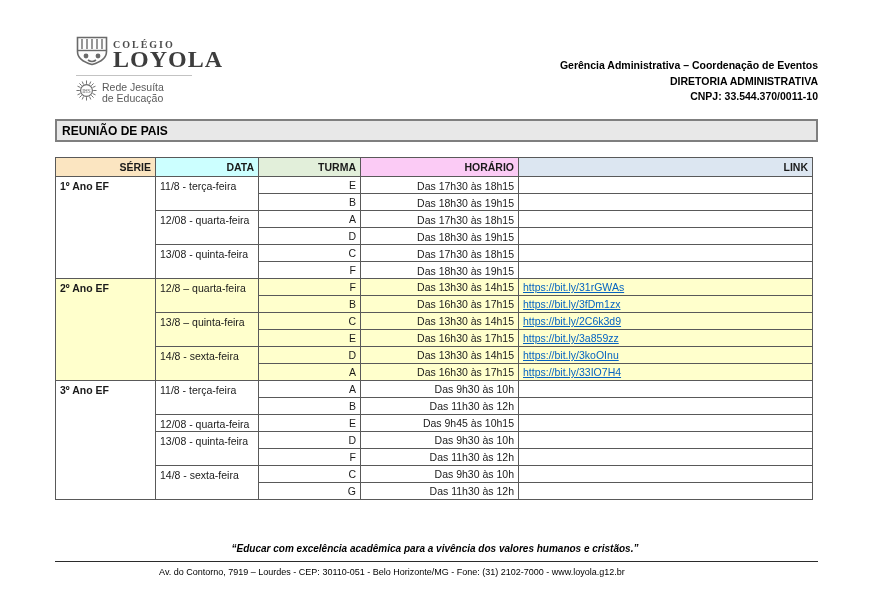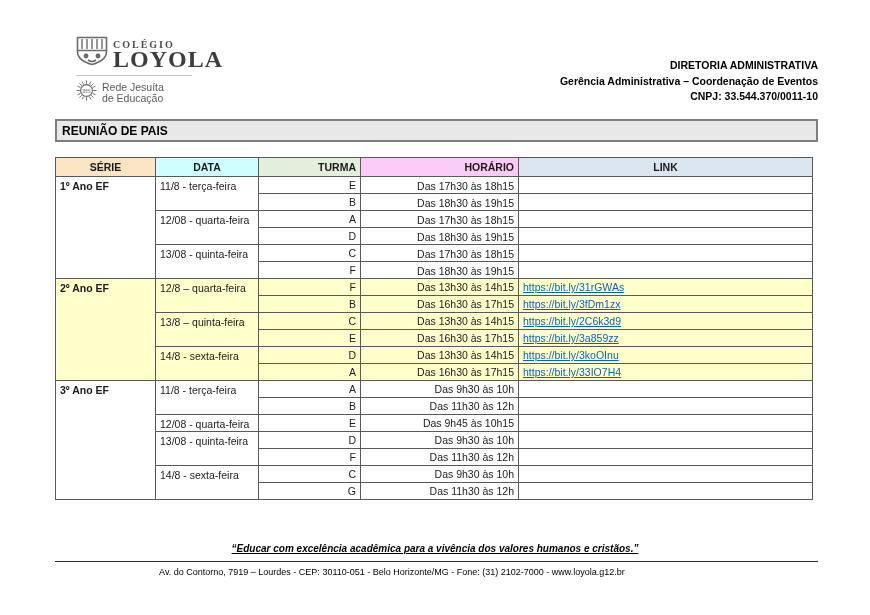--- a/index.html
+++ b/index.html
@@ -26,36 +26,36 @@
   .title-bar { position: absolute; left: 55px; top: 119px; width: 763px; height: 23px;
                background: #e8e8e8; border: 2px solid #7f7f7f; display: flex; align-items: center;
                padding-left: 5px; font-size: 12px; font-weight: bold; color: #000; }
 
   
   .table-wrap { position: absolute; left: 55px; top: 157px; }
   table { border-collapse: collapse; table-layout: fixed; width: 757px; font-size: 10.5px; }
   th, td { border: 1px solid #595959; padding: 0 4px; height: 17px; line-height: 12px;
            overflow: hidden; white-space: nowrap; }
   table { border: 1.5px solid #3f3f3f; }
-  thead th { height: 19px; font-weight: bold; text-align: center; }
+  thead th { height: 19px; font-weight: bold; text-align: right; }
   th.c, td.c { text-align: right; }
   .th-serie   { background: var(--serie-bg); }
   .th-data    { background: var(--data-bg); }
   .th-turma   { background: var(--turma-bg); }
   .th-horario { background: var(--horario-bg); }
   .th-link    { background: var(--link-bg); }
   td.serie-cell { font-weight: bold; vertical-align: top; padding-top: 3px; }
   td.date-cell  { vertical-align: top; padding-top: 3px; }
   td.hb { vertical-align: bottom; padding-bottom: 1px; padding-left: 42px; }
   tr.highlight td { background: var(--hl-bg); }
   td.link-cell a { color: var(--link-blue); text-decoration: underline; }
 
   
   .footer-quote { position: absolute; left: 0; top: 543px; width: 870px; text-align: center;
-                  font-size: 10px; font-weight: bold; font-style: italic; color: #000; text-decoration: underline; }
+                  font-size: 10px; font-weight: bold; font-style: italic; color: #000; }
   .footer-line { position: absolute; left: 55px; top: 561px; width: 763px; border: none;
                  border-top: 1.5px solid #2b2b2b; }
   .footer-address { position: absolute; left: 0; top: 567px; width: 784px; text-align: center;
                     font-size: 9px; font-weight: normal; color: #000; }
 </style>
 </head>
 <body>
 
 <div class="logo">
   <div class="logo-top">
@@ -105,22 +105,22 @@
       </svg>
     </span>
     <span class="logo-network">
       <div>Rede Jesuíta</div>
       <div>de Educação</div>
     </span>
   </div>
 </div>
 
 <div class="header-right">
+  <div>Gerência Administrativa – Coordenação de Eventos</div>
   <div>DIRETORIA ADMINISTRATIVA</div>
-  <div>Gerência Administrativa – Coordenação de Eventos</div>
   <div>CNPJ: 33.544.370/0011-10</div>
 </div>
 
 <div class="title-bar">
   <span>REUNIÃO DE PAIS</span>
 </div>
 
 <div class="table-wrap">
   <table>
     <colgroup>

